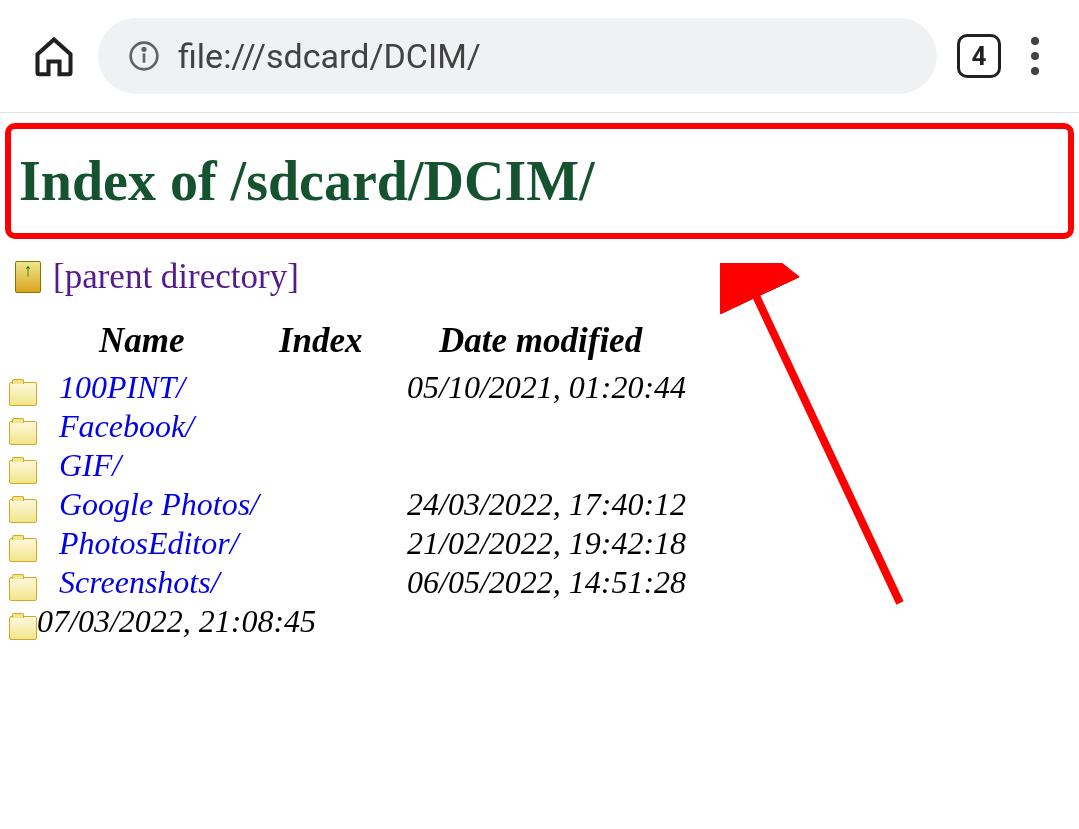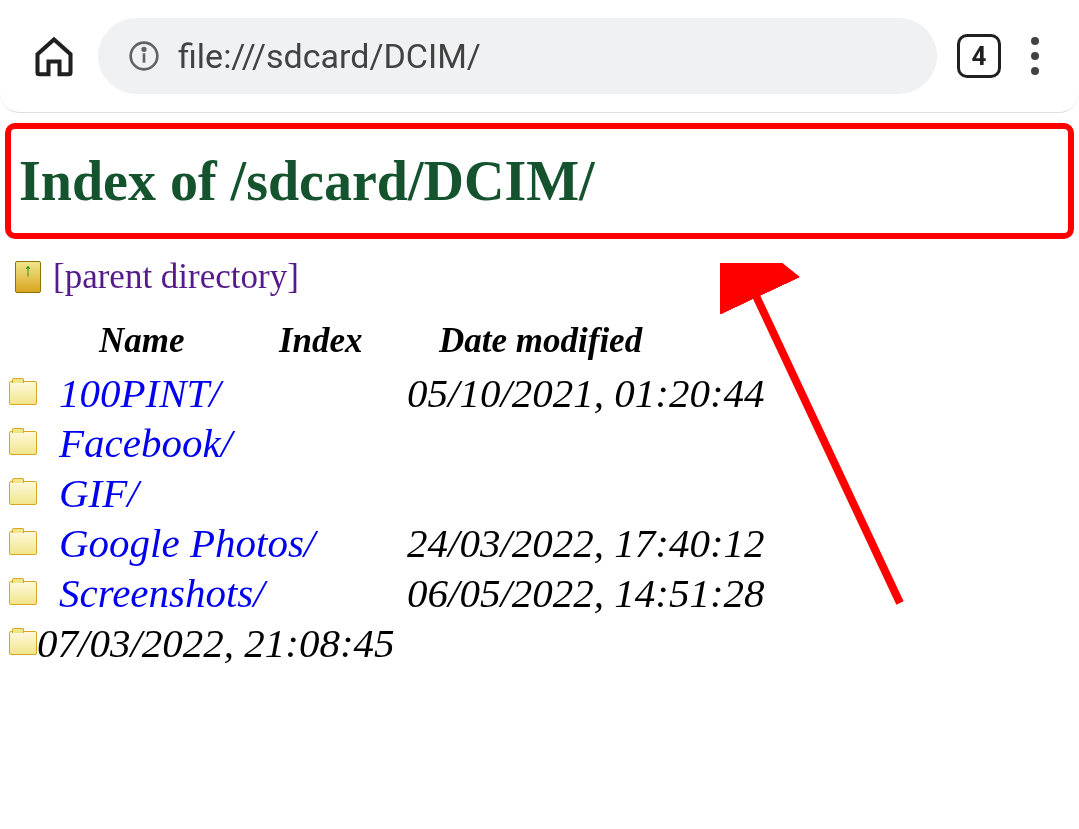--- a/index.html
+++ b/index.html
@@ -14,21 +14,20 @@
       height: 829px;
       overflow: hidden;
     }
     .browser-bar {
       display: flex;
       align-items: center;
       padding: 18px 30px;
       background: #ffffff;
       gap: 20px;
       border-bottom: 1px solid #e0e0e0;
-      border-radius: 20px;
     }
     .home-icon {
       width: 48px;
       height: 48px;
       display: flex;
       align-items: center;
       justify-content: center;
     }
     .url-bar {
       flex: 1;
@@ -138,22 +137,22 @@
     }
     .col-size {
       width: 130px;
     }
     .col-date {
       flex: 1;
       padding-left: 30px;
     }
     .file-row {
       display: flex;
-      align-items: center;
-      font-size: 41px;
+      align-items: flex-end;
+      font-size: 32px;
       margin-bottom: 2px;
     }
     .folder-icon {
       width: 28px;
       height: 24px;
       background: linear-gradient(to bottom, #fff8dc, #f0e68c);
       border: 1px solid #daa520;
       border-radius: 2px;
       position: relative;
     }
@@ -264,20 +263,28 @@
     <div class="folder-icon"></div>
     <div class="file-name">
       <a href="#">Google Photos/</a>
     </div>
     <div class="file-size"></div>
     <div class="file-date">24/03/2022, 17:40:12</div>
   </div>
         <div class="file-row">
     <div class="folder-icon"></div>
     <div class="file-name">
+      <a href="#">PhotosEditor/</a>
+    </div>
+    <div class="file-size"></div>
+    <div class="file-date">21/02/2022, 19:42:18</div>
+  </div>
+        <div class="file-row">
+    <div class="folder-icon"></div>
+    <div class="file-name">
       <a href="#">Screenshots/</a>
     </div>
     <div class="file-size"></div>
     <div class="file-date">06/05/2022, 14:51:28</div>
   </div>
         <div class="file-row">
     <div class="folder-icon"></div>
     <div class="file-size"></div>
     <div class="file-date">07/03/2022, 21:08:45</div>
   </div>

